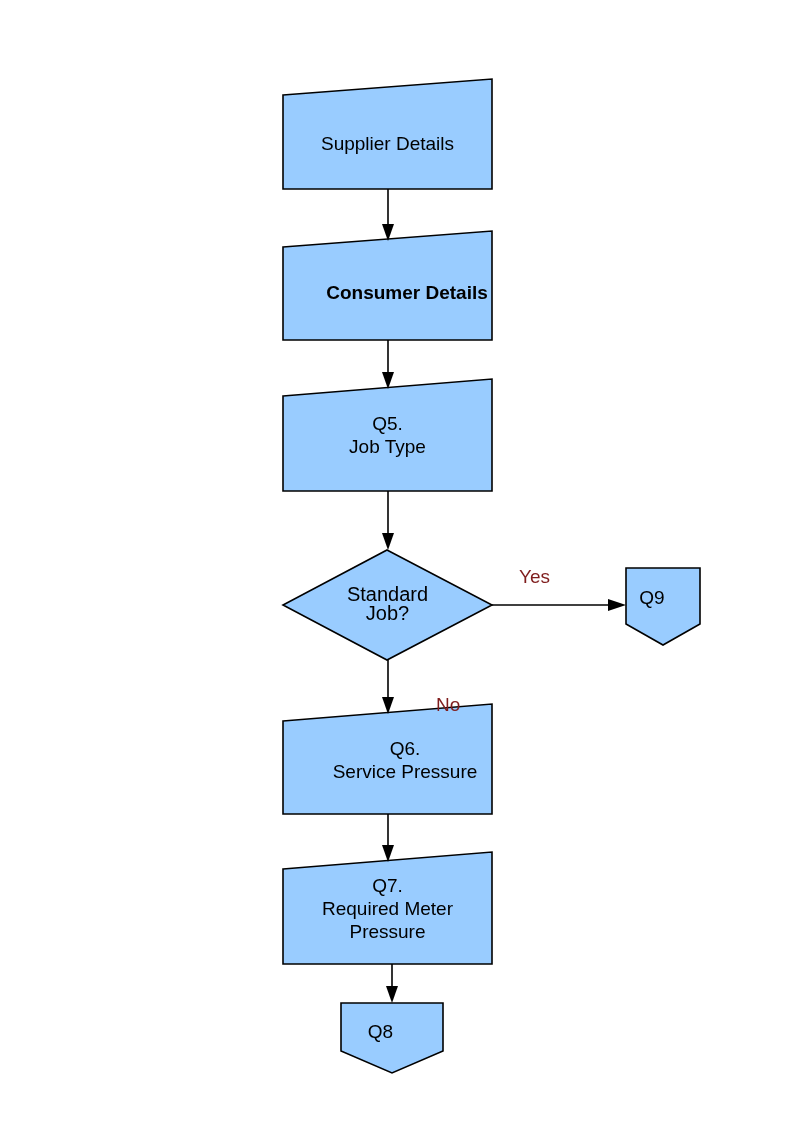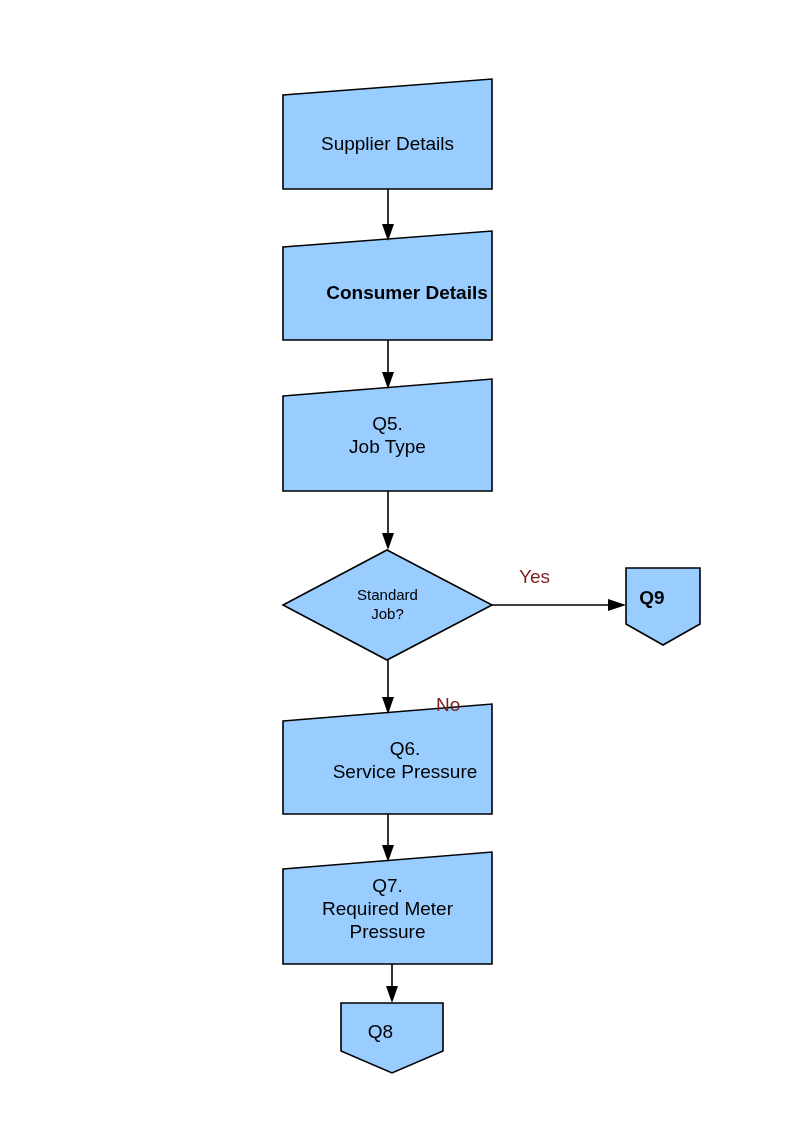--- a/index.html
+++ b/index.html
@@ -45,21 +45,21 @@
     position: absolute;
     text-align: center;
     color: #000000;
     font-family: "Liberation Sans", sans-serif;
     font-size: 19px;
     line-height: 23px;
     white-space: pre-line;
     pointer-events: none;
   }
   .node-label.small {
-    font-size: 15px;
+    font-size: 20px;
     line-height: 19px;
   }
   .edge-label {
     position: absolute;
     color: #7f1d1d;
     font-family: "Liberation Sans", sans-serif;
     font-size: 19px;
     line-height: 22px;
     white-space: nowrap;
   }
@@ -136,21 +136,21 @@
   <div class="node-label" style="left:283px; top:132px; width:209px;">Supplier Details</div>
 
   <div class="node-label" style="left:283px; top:281px; width:248px;font-weight:bold;">Consumer Details</div>
 
   <div class="node-label" style="left:283px; top:412px; width:209px;">Q5.
 Job Type</div>
 
   <div class="node-label small" style="left:283px; top:585px; width:209px;">Standard
 Job?</div>
 
-  <div class="node-label" style="left:626px; top:586px; width:52px;font-weight:bold;">Q9</div>
+  <div class="node-label" style="left:626px; top:586px; width:52px;">Q9</div>
 
   <div class="node-label" style="left:283px; top:737px; width:244px;">Q6.
 Service Pressure</div>
 
   <div class="node-label" style="left:283px; top:874px; width:209px;">Q7.
 Required Meter
 Pressure</div>
 
   <div class="node-label" style="left:341px; top:1020px; width:79px;">Q8</div>
 

